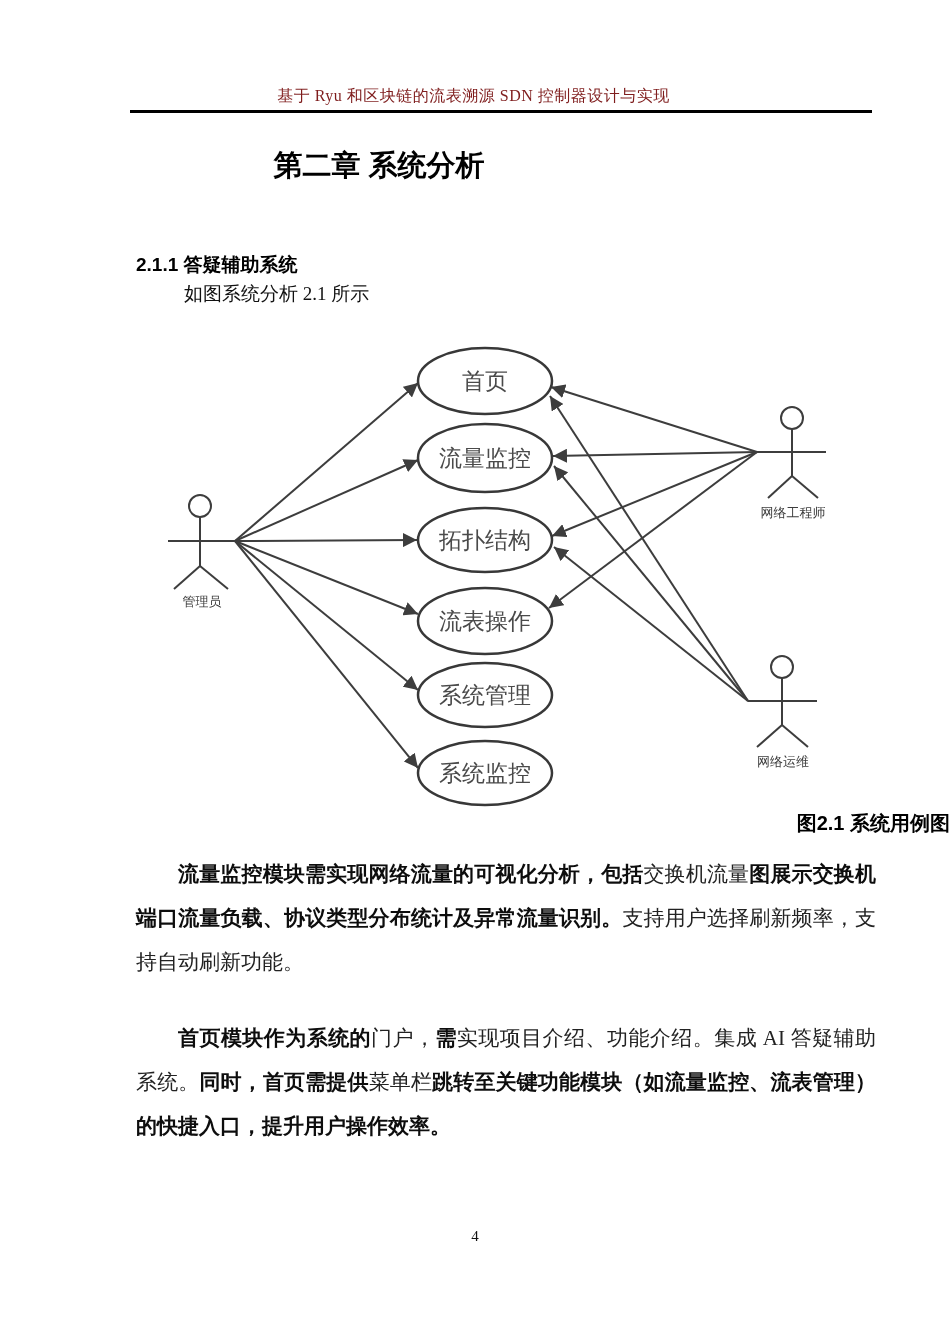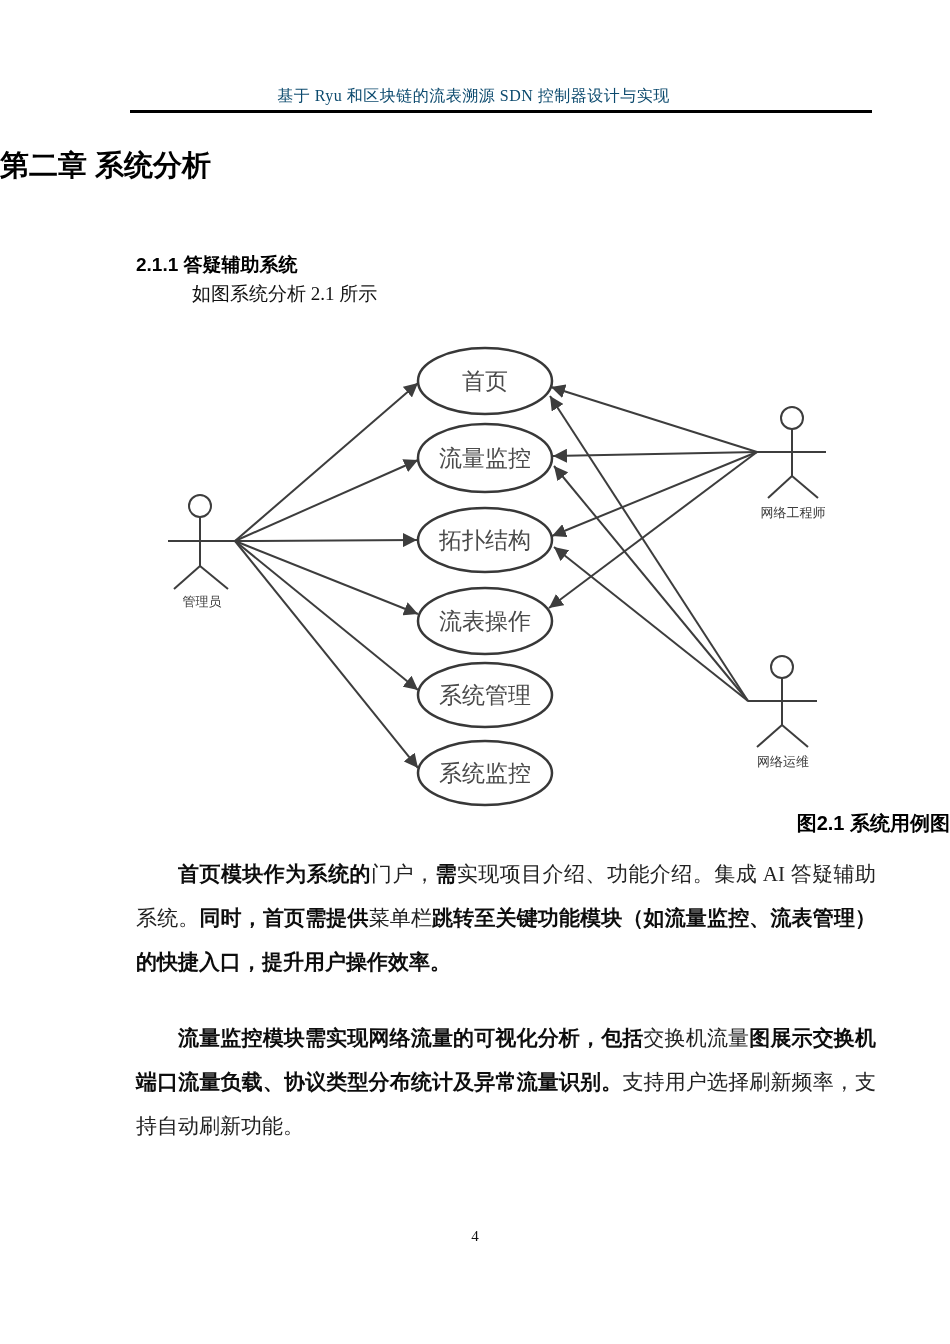--- a/index.html
+++ b/index.html
@@ -1,27 +1,27 @@
 <!DOCTYPE html>
 <html><head>
 <meta charset="utf-8">
 <style>
   html,body{margin:0;padding:0;background:#ffffff;}
   .page{position:relative;width:950px;height:1344px;background:#ffffff;overflow:hidden;
         font-family:"Liberation Serif", serif;color:#1a1a1a;}
   .running-header{position:absolute;top:86px;left:0;width:947px;text-align:center;
-        font-size:16px;letter-spacing:0.5px;color:#0c4a6e;}
+        font-size:16px;letter-spacing:0.5px;color:#7f1d1d;}
   .header-rule{position:absolute;top:110px;left:130px;width:742px;height:2.5px;background:#000;}
-  .chapter-title{position:absolute;top:146px;left:0;width:758px;text-align:left;
+  .chapter-title{position:absolute;top:146px;left:0;width:758px;text-align:center;
         font-family:"Liberation Sans", sans-serif;font-weight:700;font-size:29px;color:#000;}
   .section-heading{position:absolute;top:214px;left:136px;
         font-family:"Liberation Sans", sans-serif;font-weight:700;font-size:24px;color:#000;}
   .subsection-heading{position:absolute;top:252px;left:136px;
         font-family:"Liberation Sans", sans-serif;font-weight:700;font-size:19px;color:#000;}
-  .figure-intro{position:absolute;top:281px;left:192px;font-size:19px;color:#111;}
+  .figure-intro{position:absolute;top:281px;left:184px;font-size:19px;color:#111;}
   .diagram{position:absolute;top:340px;left:140px;}
   .figure-caption{position:absolute;top:810px;left:0;width:950px;text-align:right;
         font-family:"Liberation Sans", sans-serif;font-weight:700;font-size:20px;color:#000;}
   .body-text{position:absolute;top:852px;left:136px;width:740px;}
   .body-text p{margin:0;font-size:21px;line-height:44px;text-align:justify;text-indent:42px;color:#141414;}
   .body-text p + p{margin-top:32px;}
   .run-b{font-family:"Liberation Sans", sans-serif;font-weight:700;color:#0d0d0d;}
   .run-r{font-family:"Liberation Serif", serif;font-weight:400;color:#222;}
   .page-number{position:absolute;top:1228px;left:0;width:950px;text-align:center;font-size:15px;color:#111;}
   svg .shape{fill:none;stroke:#3d3d3d;stroke-width:2;}
@@ -120,19 +120,19 @@
       <line class="shape" x1="608" y1="361" x2="677" y2="361"></line>
       <line class="shape" x1="642" y1="385" x2="617" y2="407"></line>
       <line class="shape" x1="642" y1="385" x2="668" y2="407"></line>
       <text class="actor-label" x="643" y="426">网络运维</text>
     </g>
   </svg>
 
   <div class="figure-caption">图2.1 系统用例图</div>
 
   <div class="body-text">
+    <p><span class="run-b">流量监控模块需实现网络流量的可视化分析，包括</span><span class="run-r">交换机流量</span><span class="run-b">图展示交换机端口流量负载、协议类型分布统计及异常流量识别。</span><span class="run-r">支持用户选择刷新频率，支持自动刷新功能。</span></p>
     <p><span class="run-b">首页模块作为系统的</span><span class="run-r">门户，</span><span class="run-b">需</span><span class="run-r">实现项目介绍、功能介绍。集成 AI 答疑辅助系统。</span><span class="run-b">同时，首页需提供</span><span class="run-r">菜单栏</span><span class="run-b">跳转至关键功能模块（如流量监控、流表管理）的快捷入口，提升用户操作效率。</span></p>
-    <p><span class="run-b">流量监控模块需实现网络流量的可视化分析，包括</span><span class="run-r">交换机流量</span><span class="run-b">图展示交换机端口流量负载、协议类型分布统计及异常流量识别。</span><span class="run-r">支持用户选择刷新频率，支持自动刷新功能。</span></p>
   </div>
 
   <div class="page-number">4</div>
 
 </div>
 
 </body></html>

